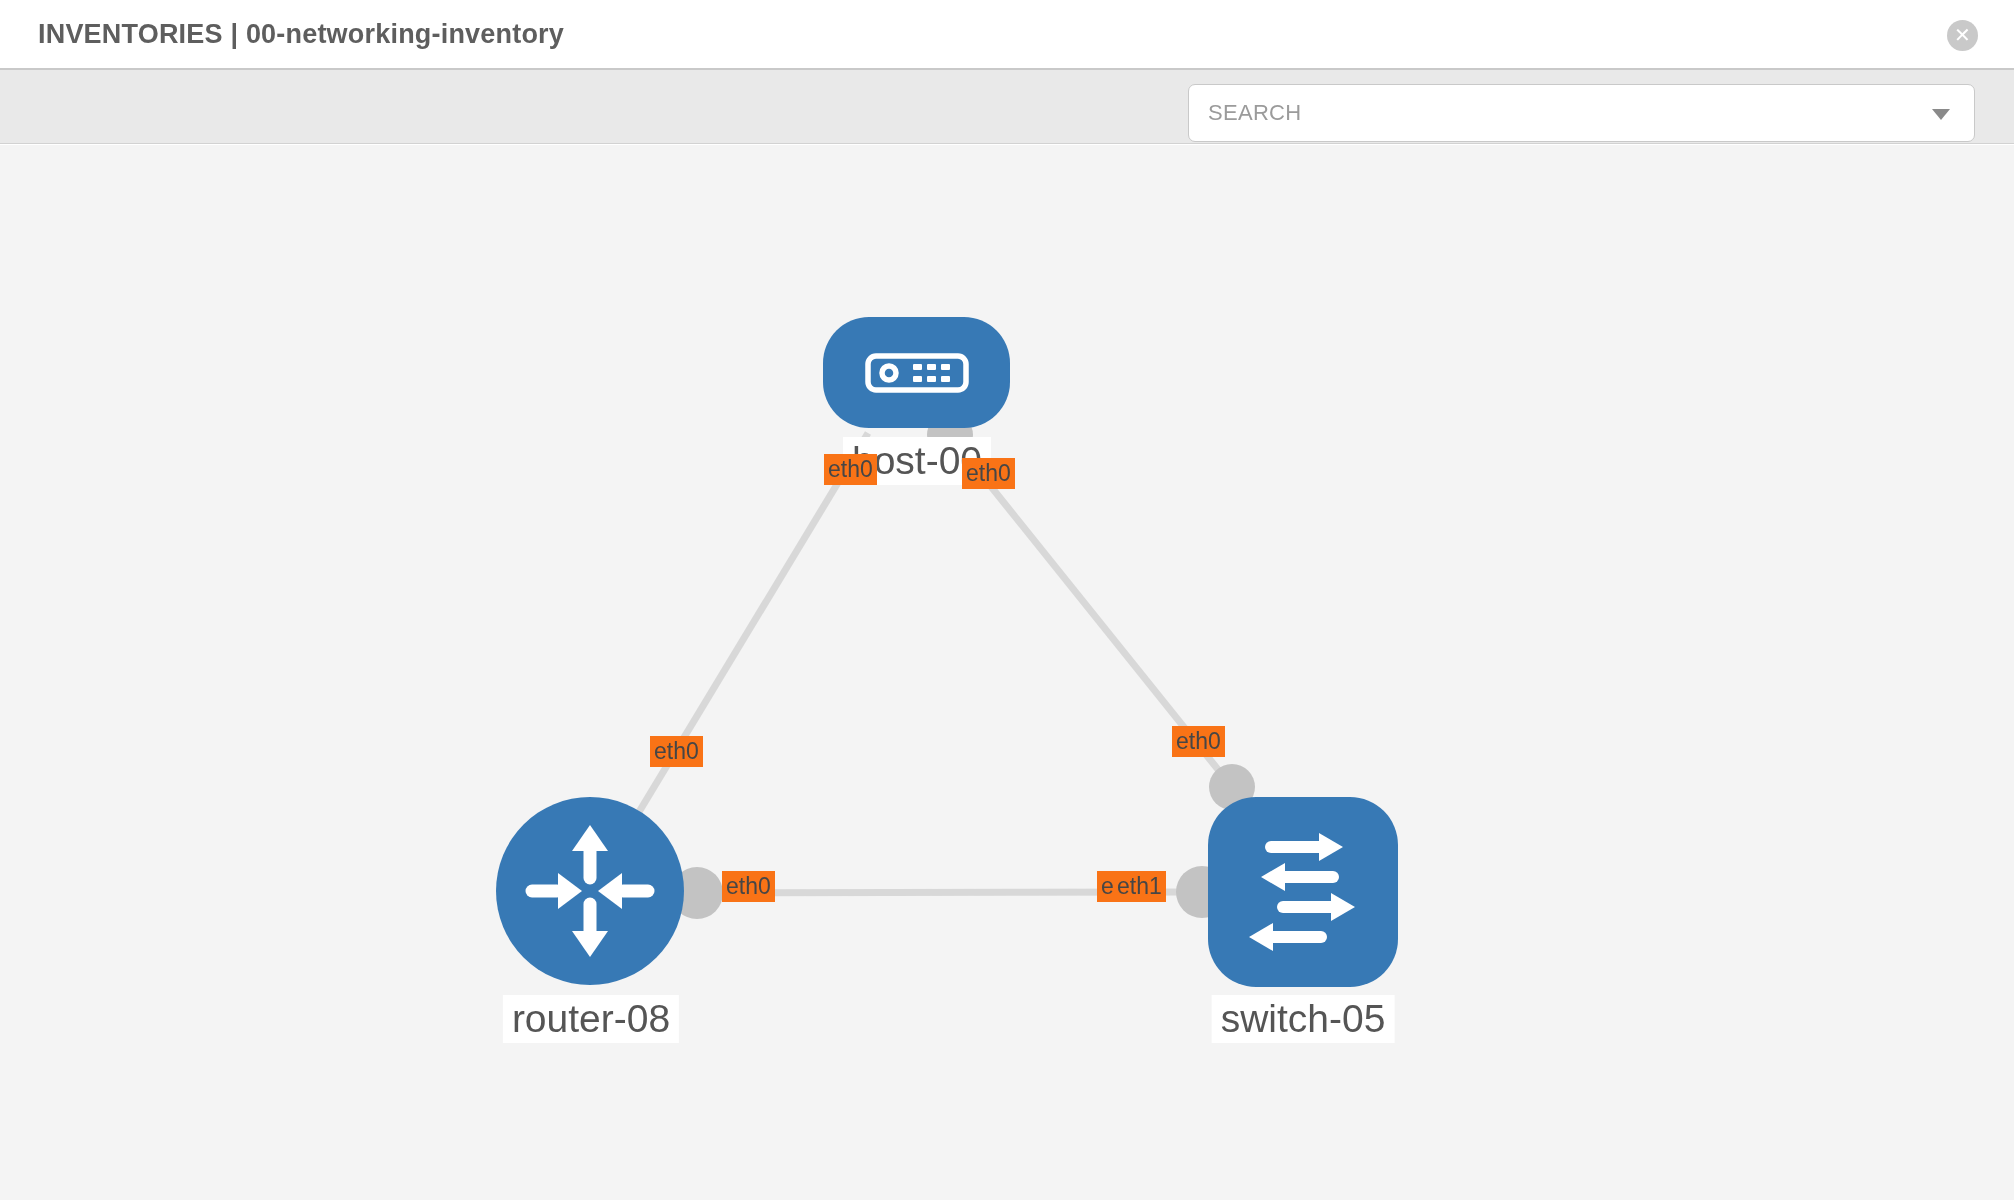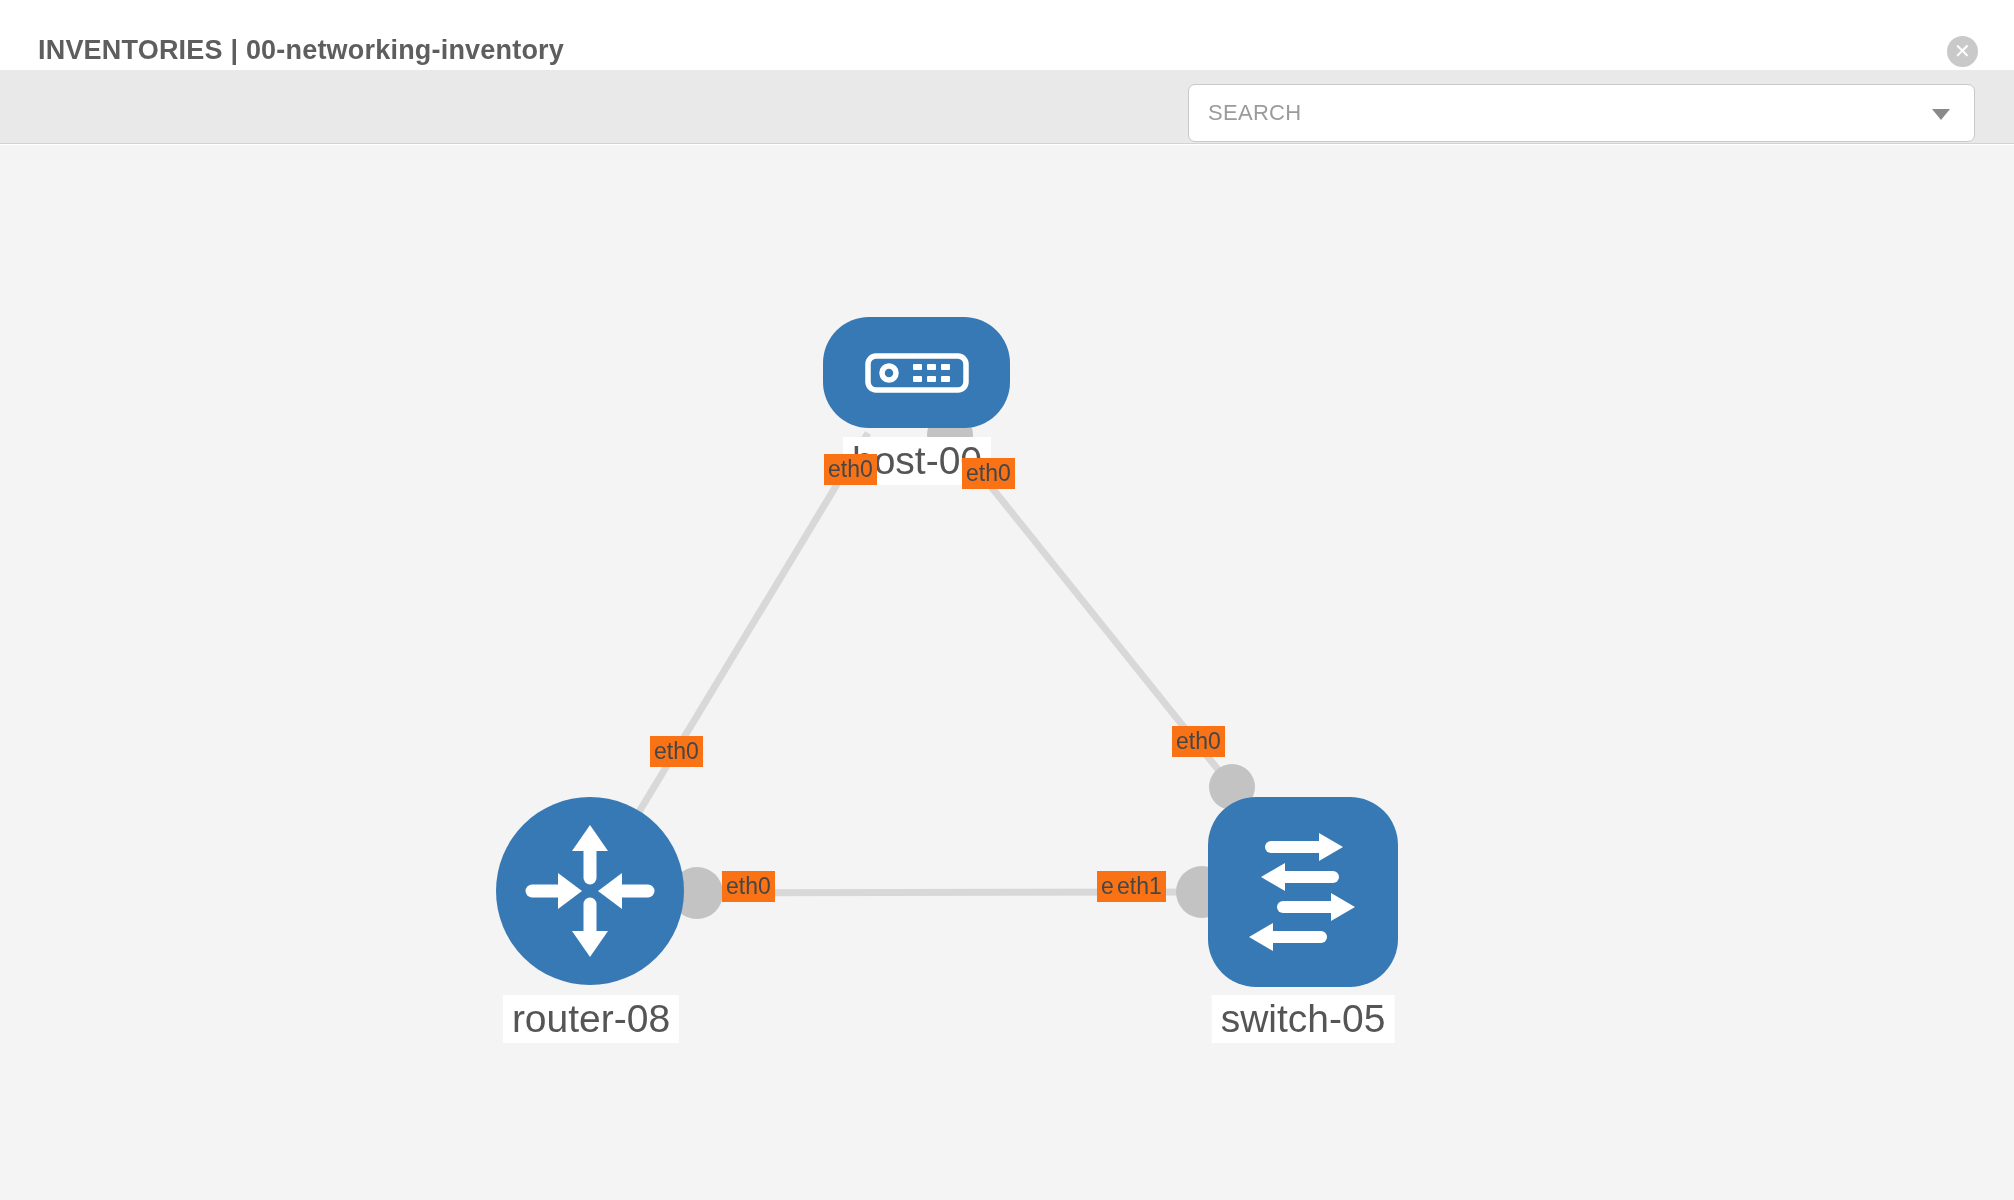--- a/index.html
+++ b/index.html
@@ -1,21 +1,21 @@
 <!DOCTYPE html>
 <html><head>
 <meta charset="utf-8">
 <style>
   * { margin: 0; padding: 0; box-sizing: border-box; }
   html, body { width: 2014px; height: 1200px; overflow: hidden; background: #fff;
     font-family: "Liberation Sans", "DejaVu Sans", sans-serif; }
   .app { position: relative; width: 2014px; height: 1200px; }
 
   
-  .header { position: absolute; left: 0; top: 16px; width: 100%; height: 70px;
+  .header { position: absolute; left: 0; top: 0; width: 100%; height: 70px;
     background: #fff; border-bottom: 2px solid #c9c9c9; }
   .header-title { position: absolute; left: 38px; top: 0; line-height: 68px;
     font-size: 27px; font-weight: bold; color: #5e5e5e; letter-spacing: 0.2px; }
   .close-btn { position: absolute; right: 36px; top: 20px; width: 31px; height: 31px;
     border-radius: 50%; background: #c9c9c9; color: #fff; text-align: center;
     line-height: 31px; font-size: 20px; font-weight: bold; cursor: pointer; }
 
   
   .toolbar { position: absolute; left: 0; top: 70px; width: 100%; height: 74px;
     background: #e9e9e9; border-bottom: 1px solid #d2d2d2; }

